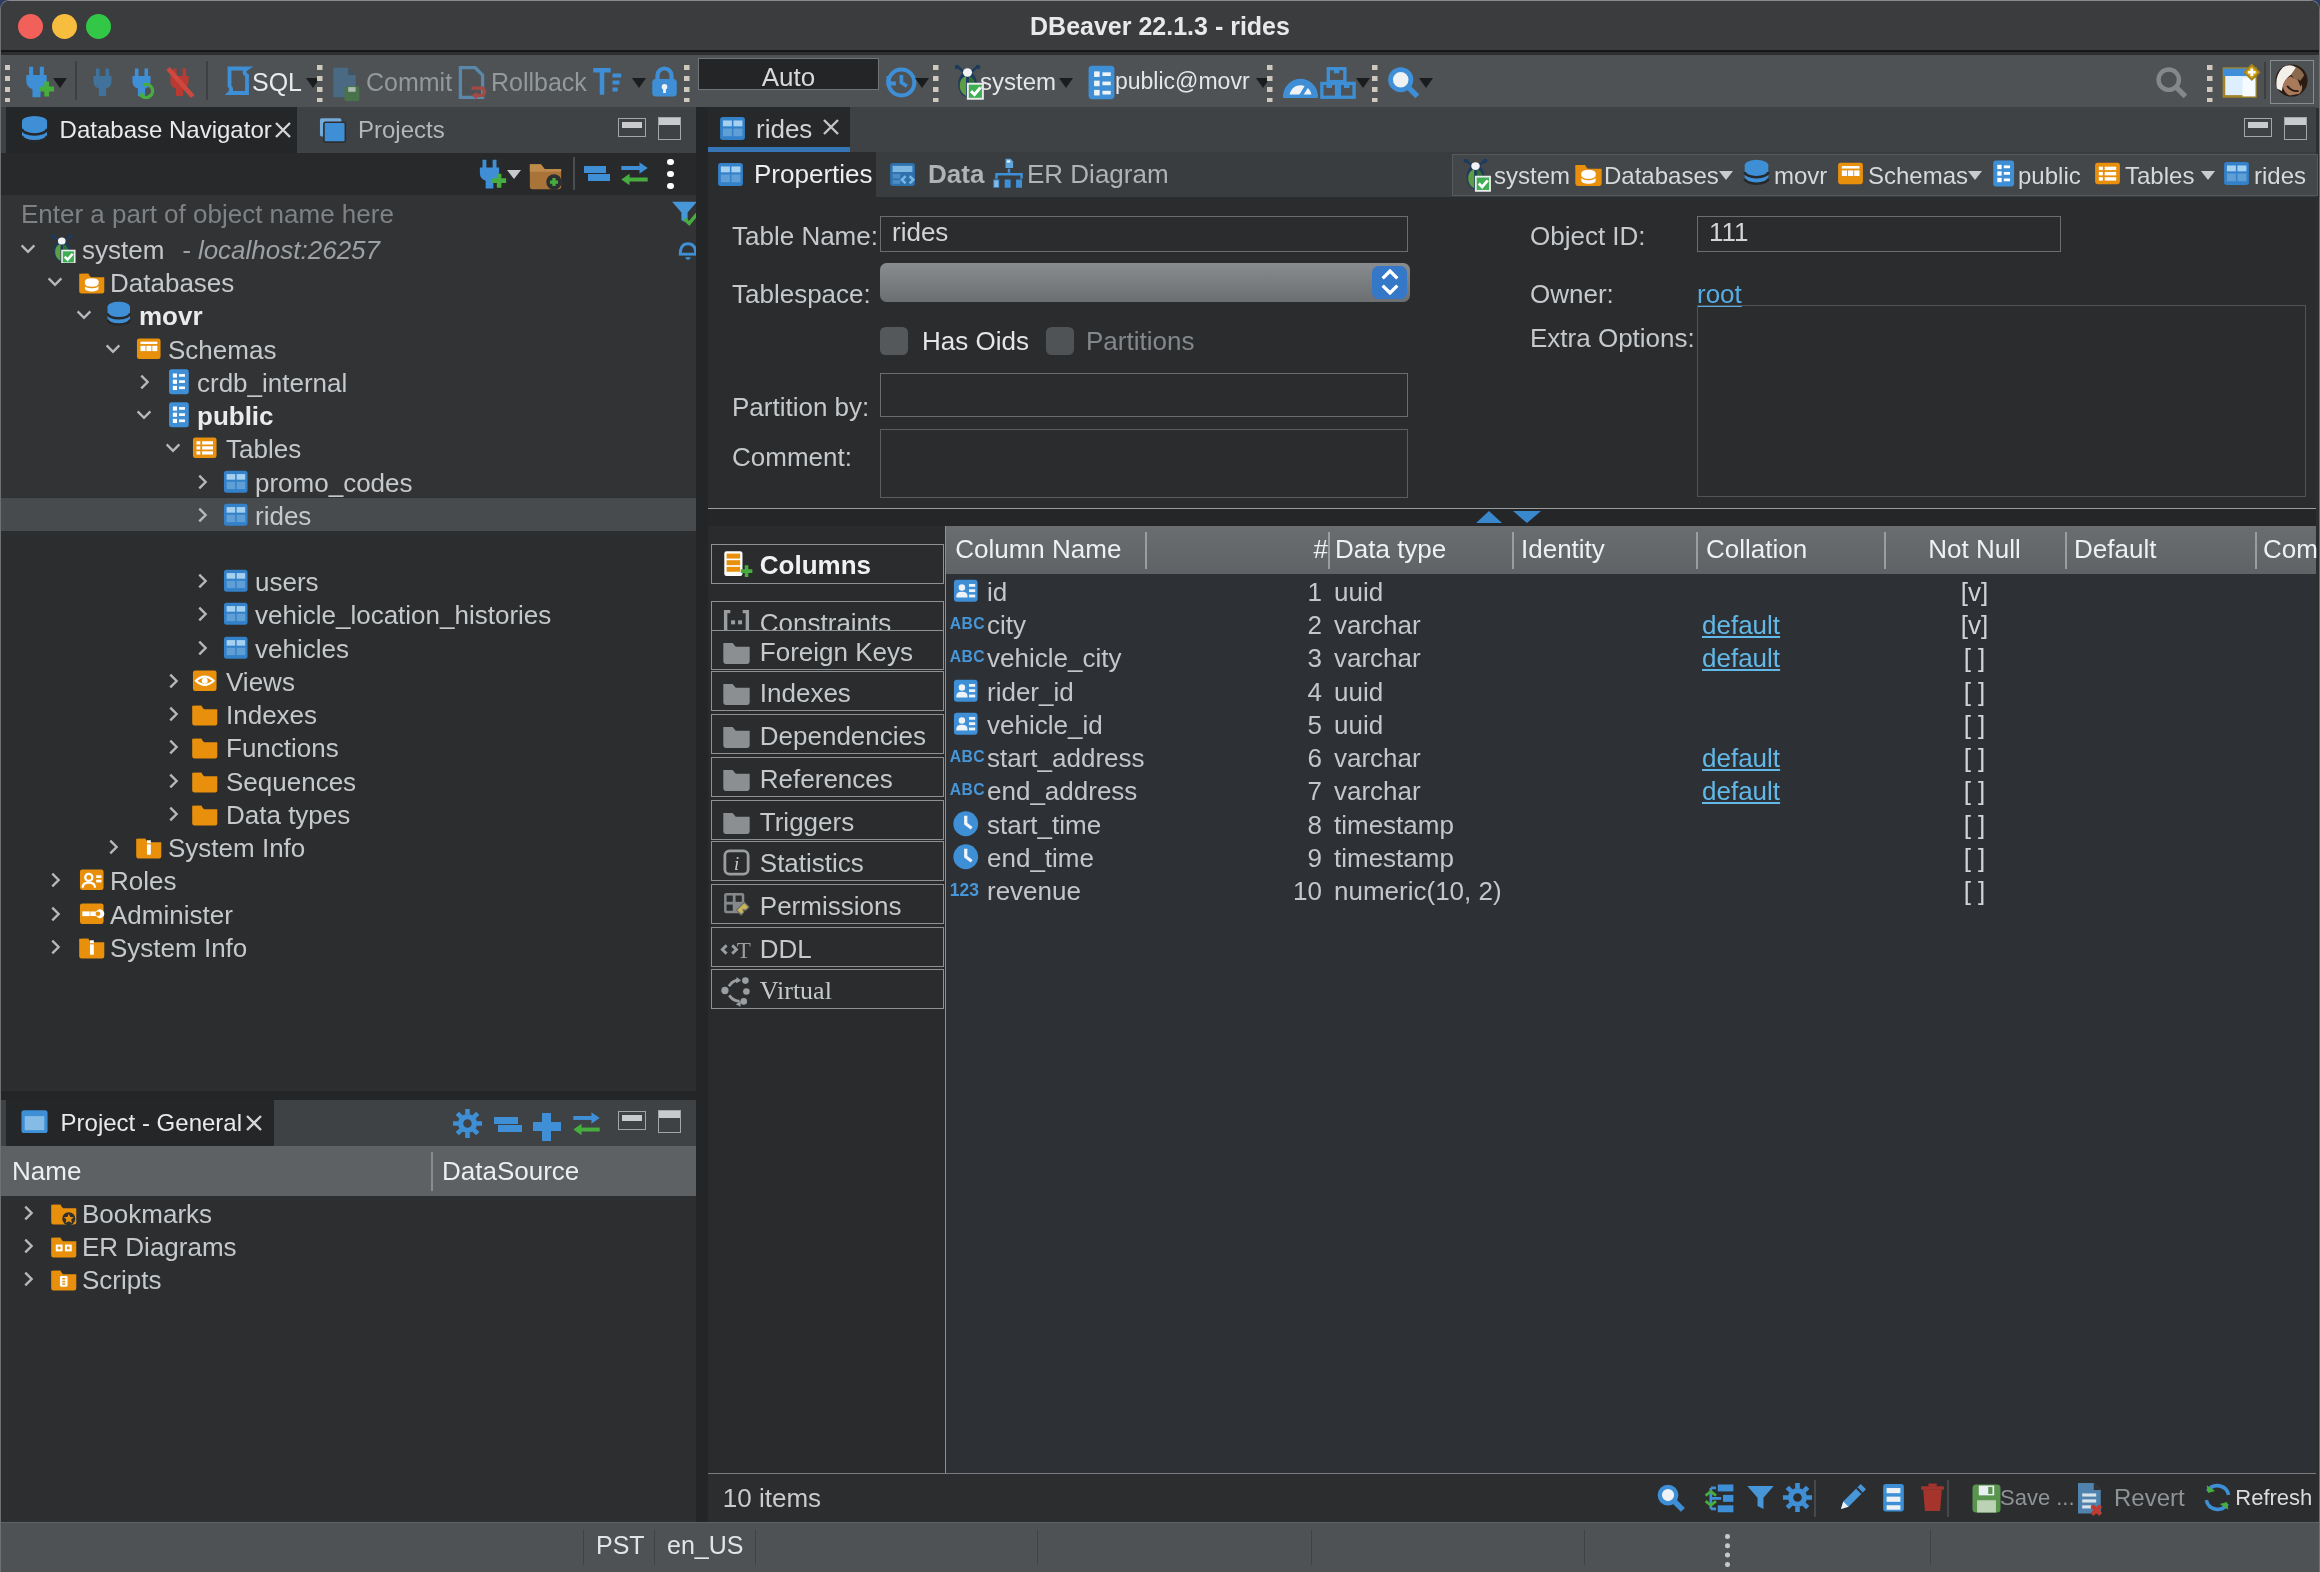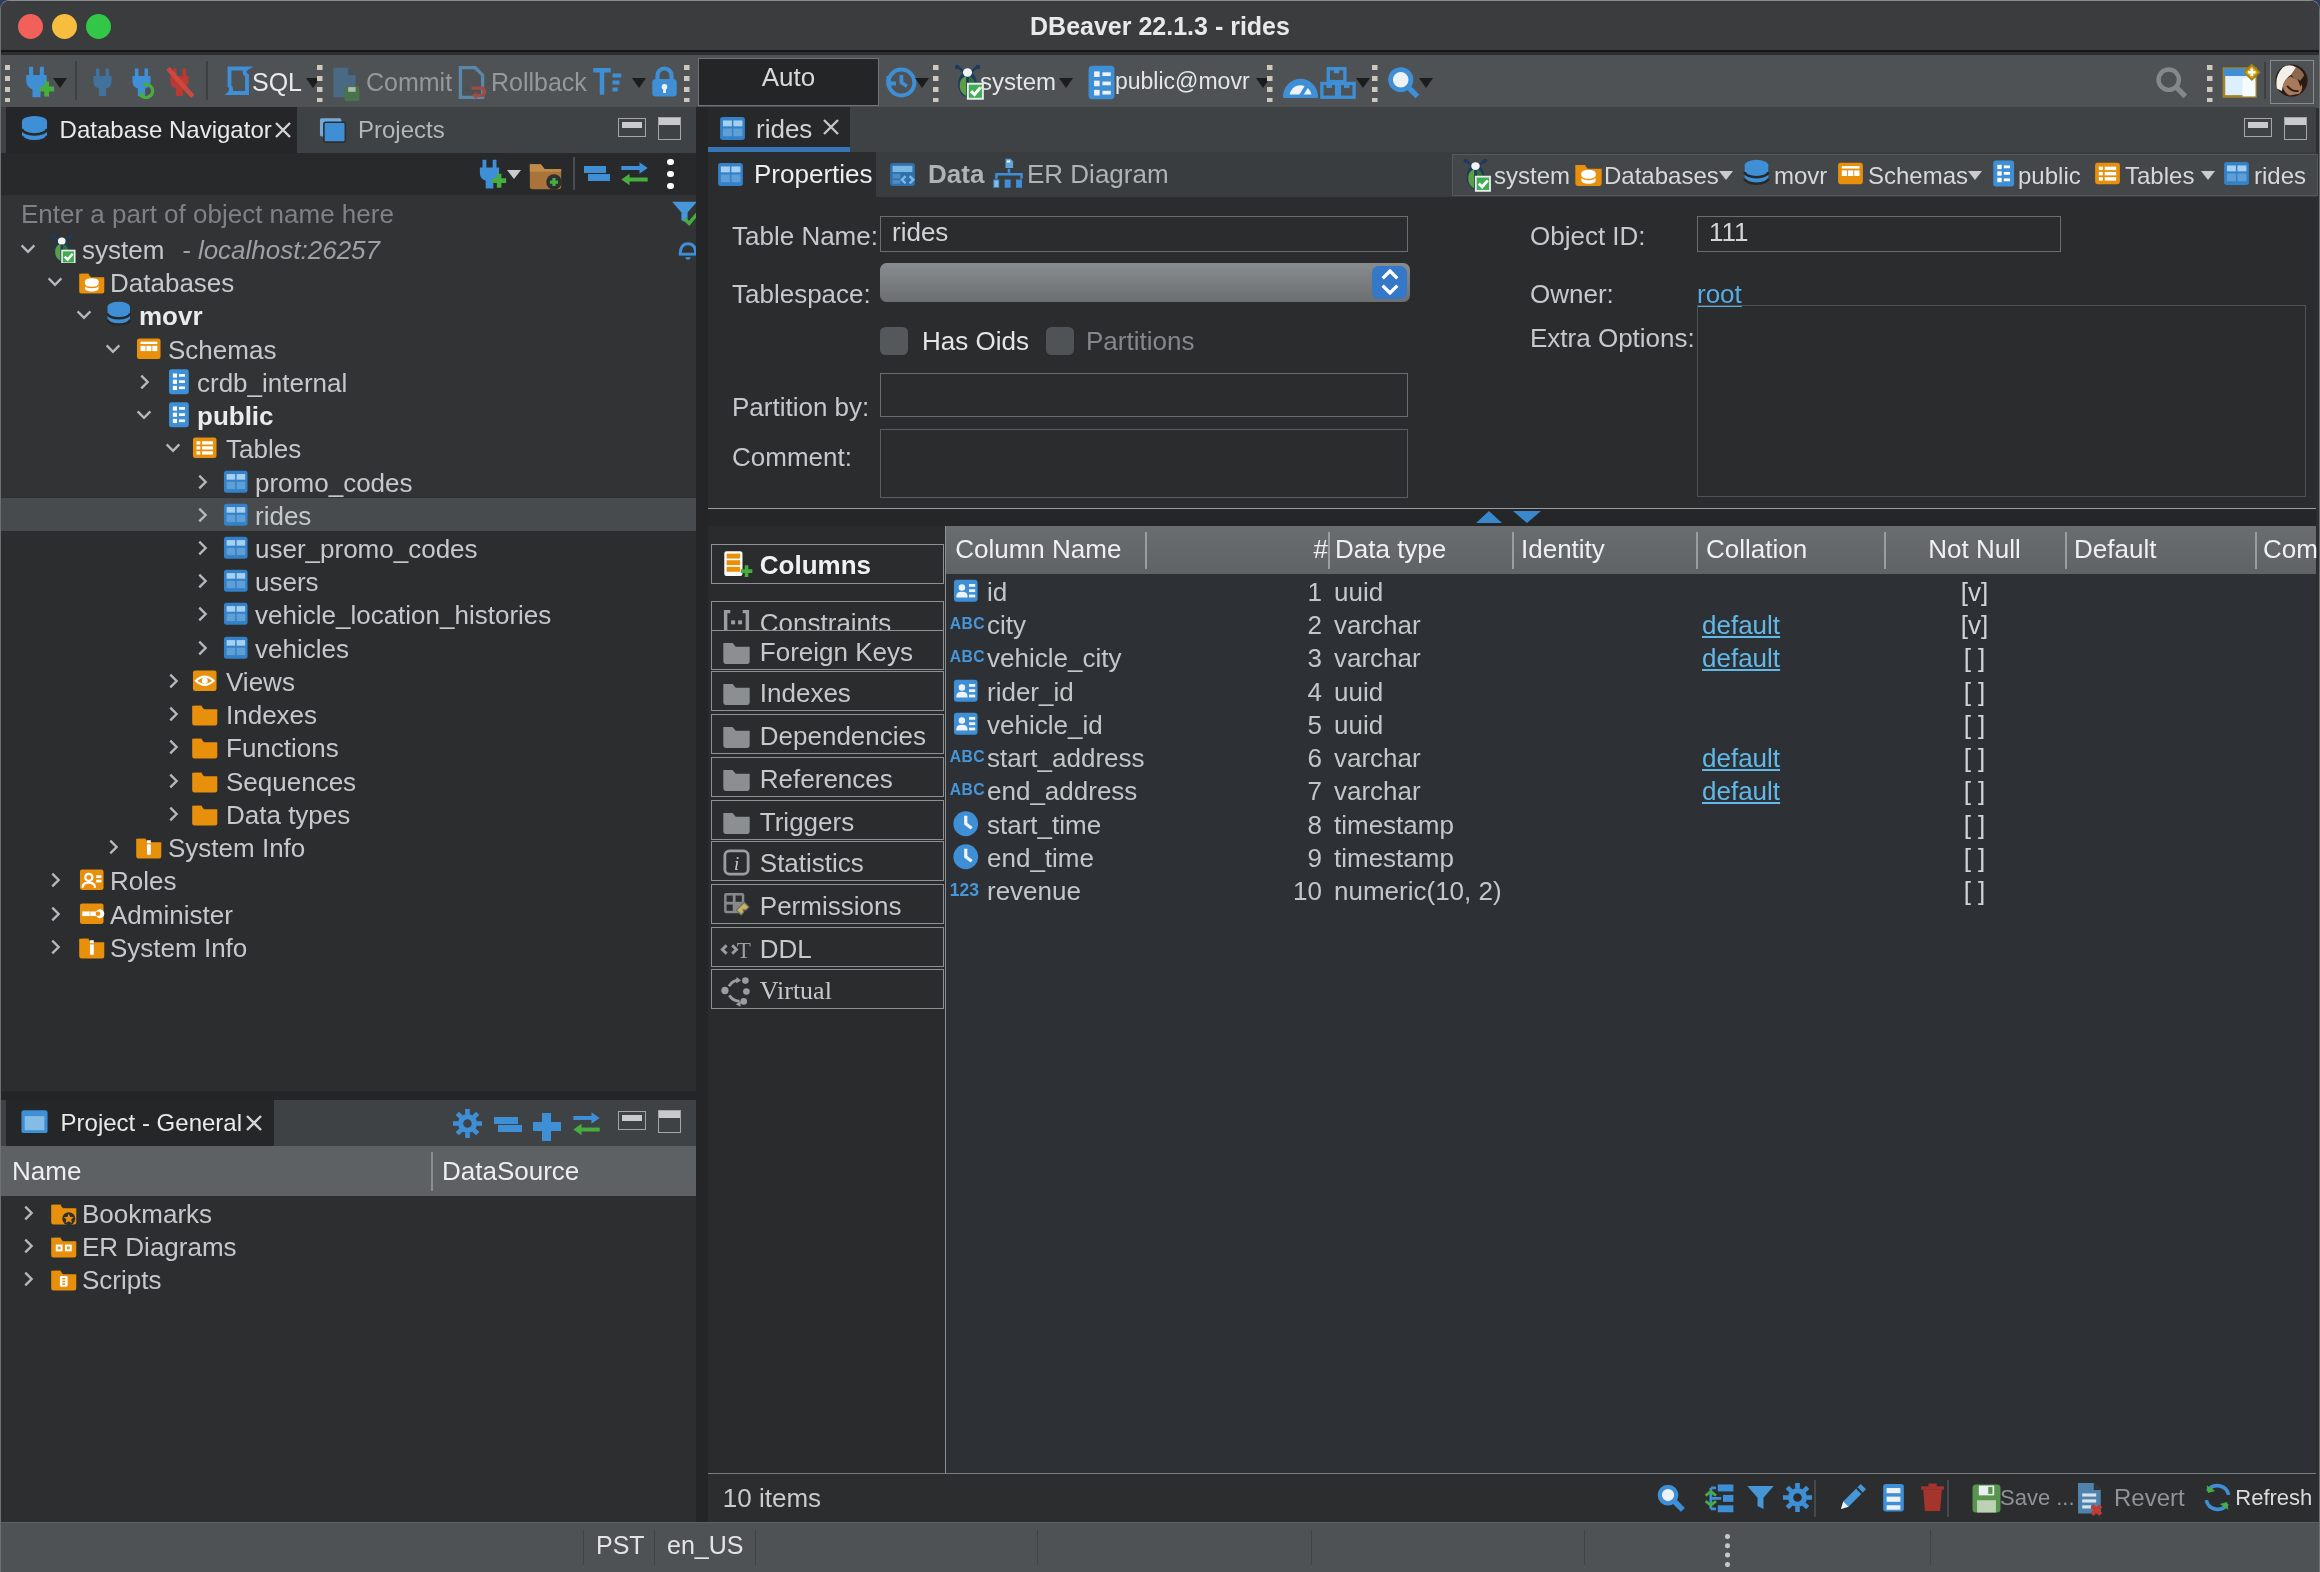--- a/index.html
+++ b/index.html
@@ -15,21 +15,21 @@
 .tl { position:absolute; top:13px; width:25px; height:25px; border-radius:50%; }
 #title { position:absolute; top:11px; width:100%; text-align:center; color:#e8e9ea; font-size:25px; font-weight:bold; }
 
 #toolbar { position:absolute; left:0; top:54px; width:100%; height:53px; background:#4e5255; }
 .tsep { position:absolute; top:5.5px; width:1.8px; height:39px; background:#3c4043; }
 .dots { position:absolute; top:10px; width:5.5px; height:37px;
   background-image:repeating-linear-gradient(#cfc9bd 0 5.5px, transparent 5.5px 11px); background-size:5.5px 39px; background-repeat:no-repeat;}
 .tbtxt { position:absolute; top:13px; font-size:25px; color:#c7cacc; }
 .dis { color:#94999c; }
 .darr { position:absolute; width:0; height:0; border-left:7.4px solid transparent; border-right:7.4px solid transparent; border-top:10px solid #1b1c1d; top:23px;}
-#autobox { position:absolute; left:697px; top:2.8px; width:181px; height:48px; background:#232527; border:1.8px solid #707476; color:#d6d8da; font-size:26px; text-align:center; line-height:37px;}
+#autobox { position:absolute; left:697px; top:2.8px; width:181px; height:32px; background:#232527; border:1.8px solid #707476; color:#d6d8da; font-size:26px; text-align:center; line-height:37px;}
 
 #leftpanel { position:absolute; left:0px; top:106px; width:695px; height:1415px; background:#2c2e30; }
 .tabbar { position:absolute; left:0; top:0; width:100%; height:46px; background:#3e4245; }
 .tab-active { position:absolute; top:0; height:46px; background:#242627; color:#e8eaeb; font-size:24px; }
 .tab-idle { position:absolute; top:0; height:46px; color:#b4b7b9; font-size:24px; }
 
 #navtools { position:absolute; left:0; top:46px; width:100%; height:42px; background:#28292b; }
 #navfilter { position:absolute; left:0; top:88px; width:100%; height:37px; background:#313335; }
 #navfilter span { position:absolute; left:20px; top:3.7px; font-size:26px; color:#7e8285; }
 
@@ -468,29 +468,20 @@
           <span class="lbl" style="left:254px;">promo_codes</span>
         </div>
       <div class="trow sel" style="top:266px;">
           <svg class="chev" style="left:191px;" width="22" height="22" viewBox="0 0 22 22">
             <use href="#chevr"></use>
           </svg>
           <svg class="ico" style="left:220px;top:1.8px;" width="29.5" height="29.5" viewBox="0 0 20 20">
             <use href="#i-table"></use>
           </svg>
           <span class="lbl" style="left:254px;">rides</span>
-        </div>
-      <div class="trow" style="top:299px;">
-          <svg class="chev" style="left:191px;" width="22" height="22" viewBox="0 0 22 22">
-            <use href="#chevr"></use>
-          </svg>
-          <svg class="ico" style="left:220px;top:1.8px;" width="29.5" height="29.5" viewBox="0 0 20 20">
-            <use href="#i-table"></use>
-          </svg>
-          <span class="lbl" style="left:254px;">user_promo_codes</span>
         </div>
       <div class="trow" style="top:332px;">
           <svg class="chev" style="left:191px;" width="22" height="22" viewBox="0 0 22 22">
             <use href="#chevr"></use>
           </svg>
           <svg class="ico" style="left:220px;top:1.8px;" width="29.5" height="29.5" viewBox="0 0 20 20">
             <use href="#i-table"></use>
           </svg>
           <span class="lbl" style="left:254px;">users</span>
         </div>

